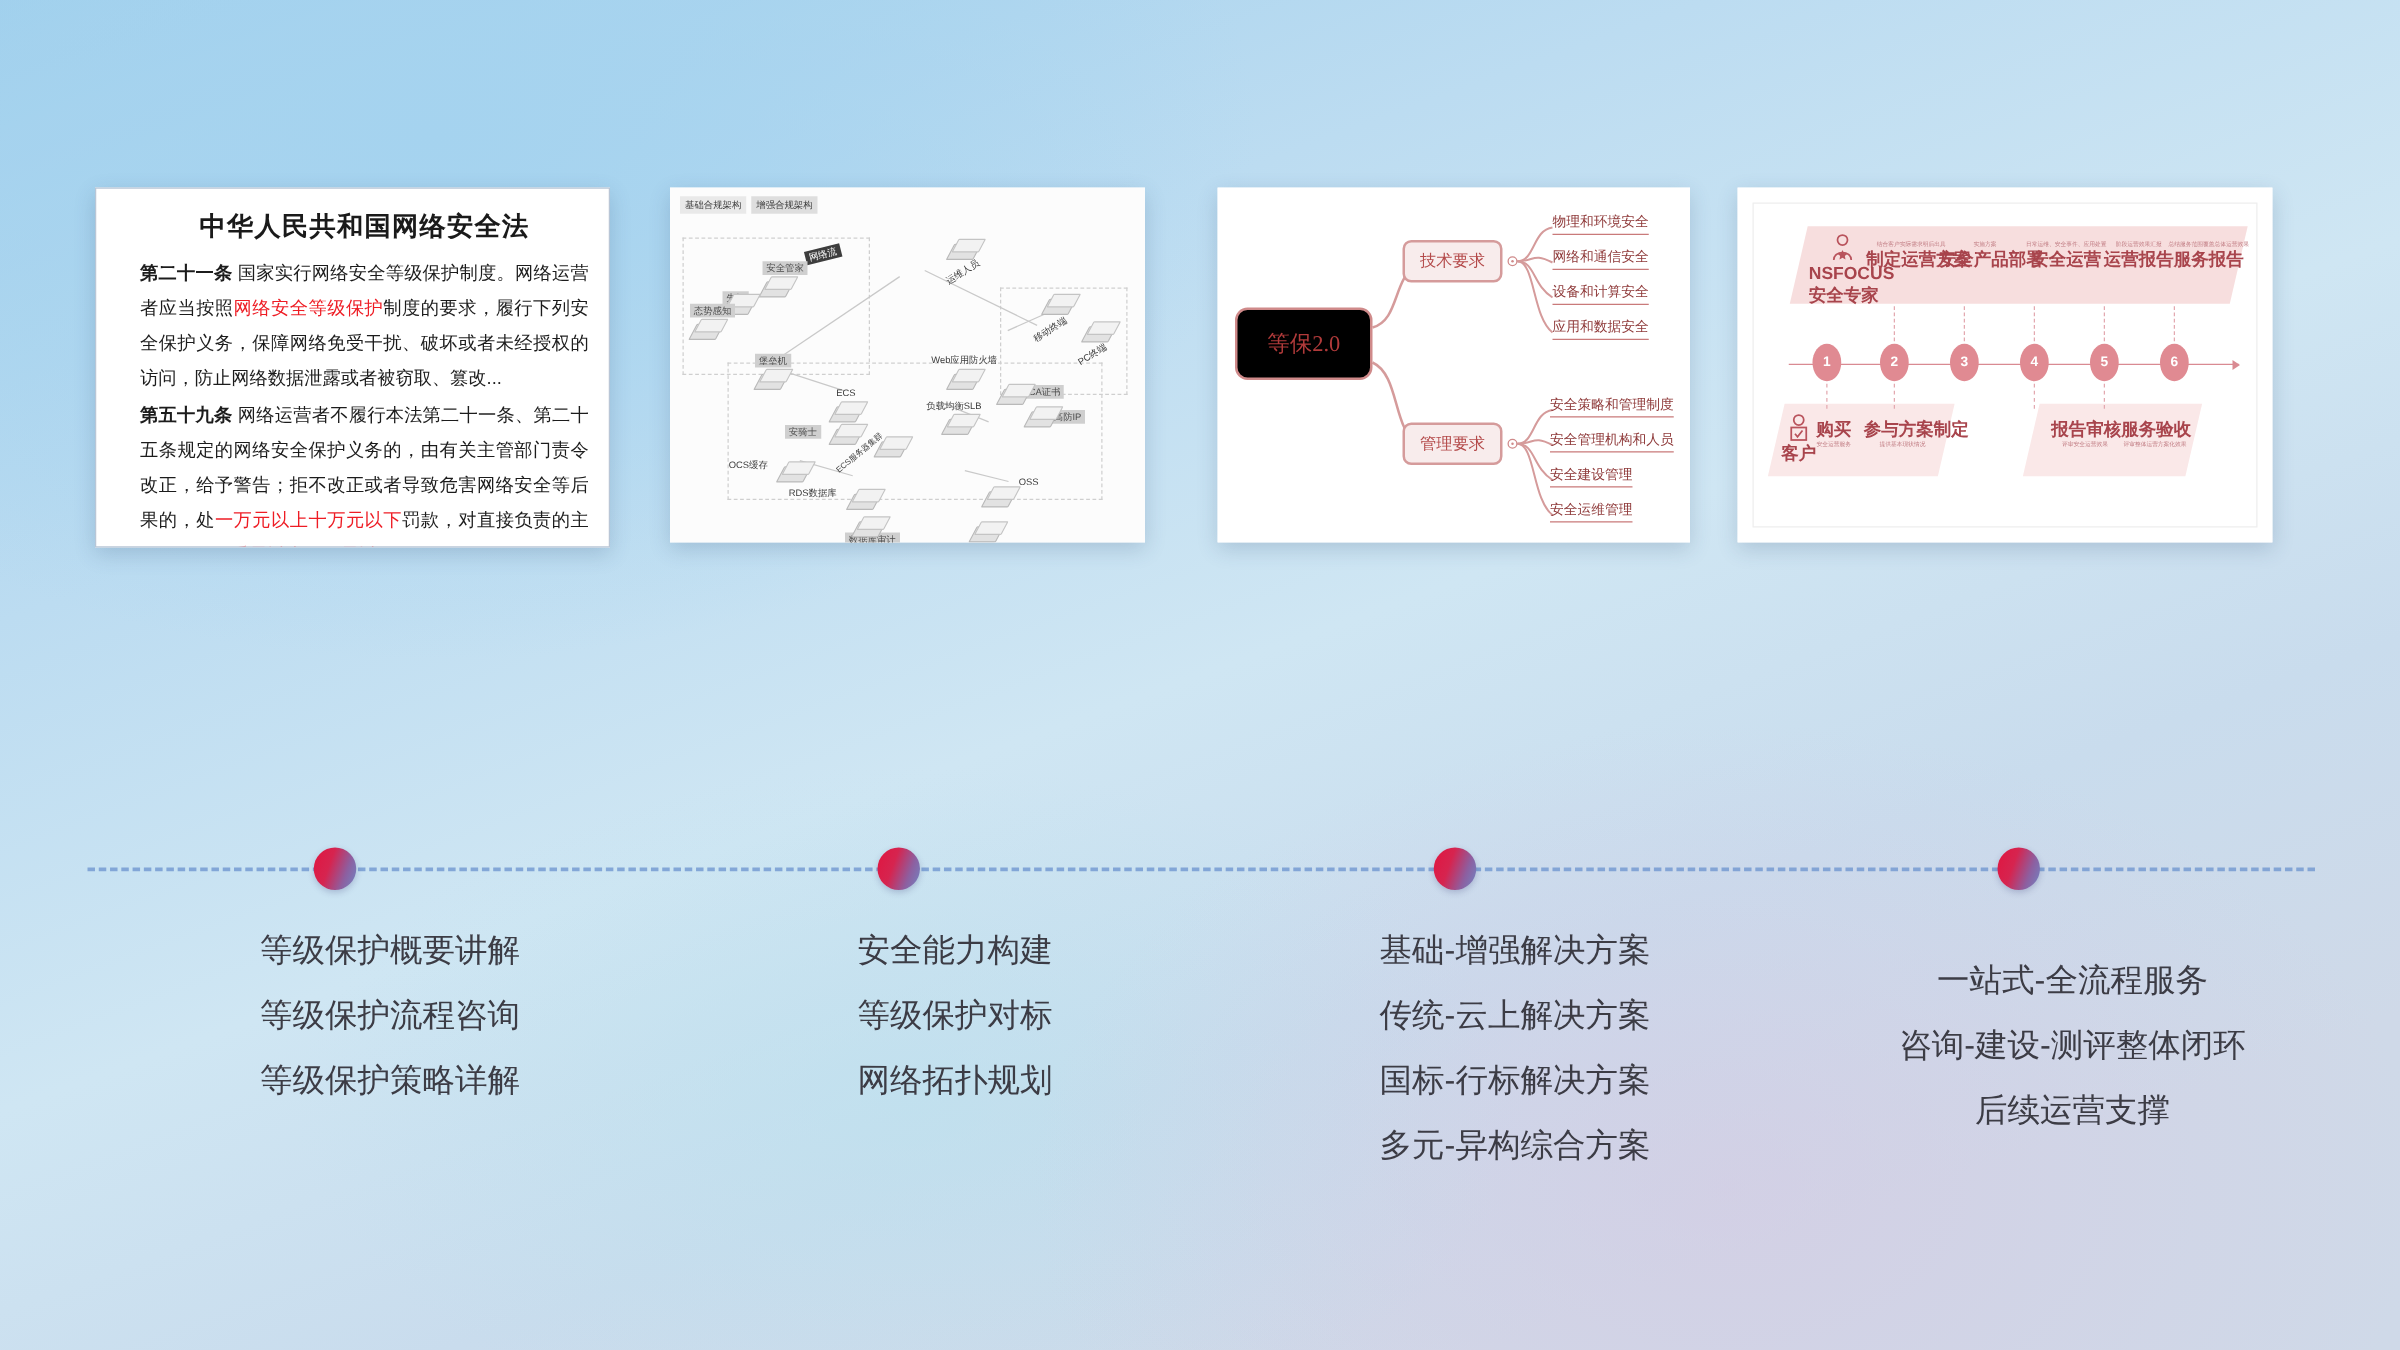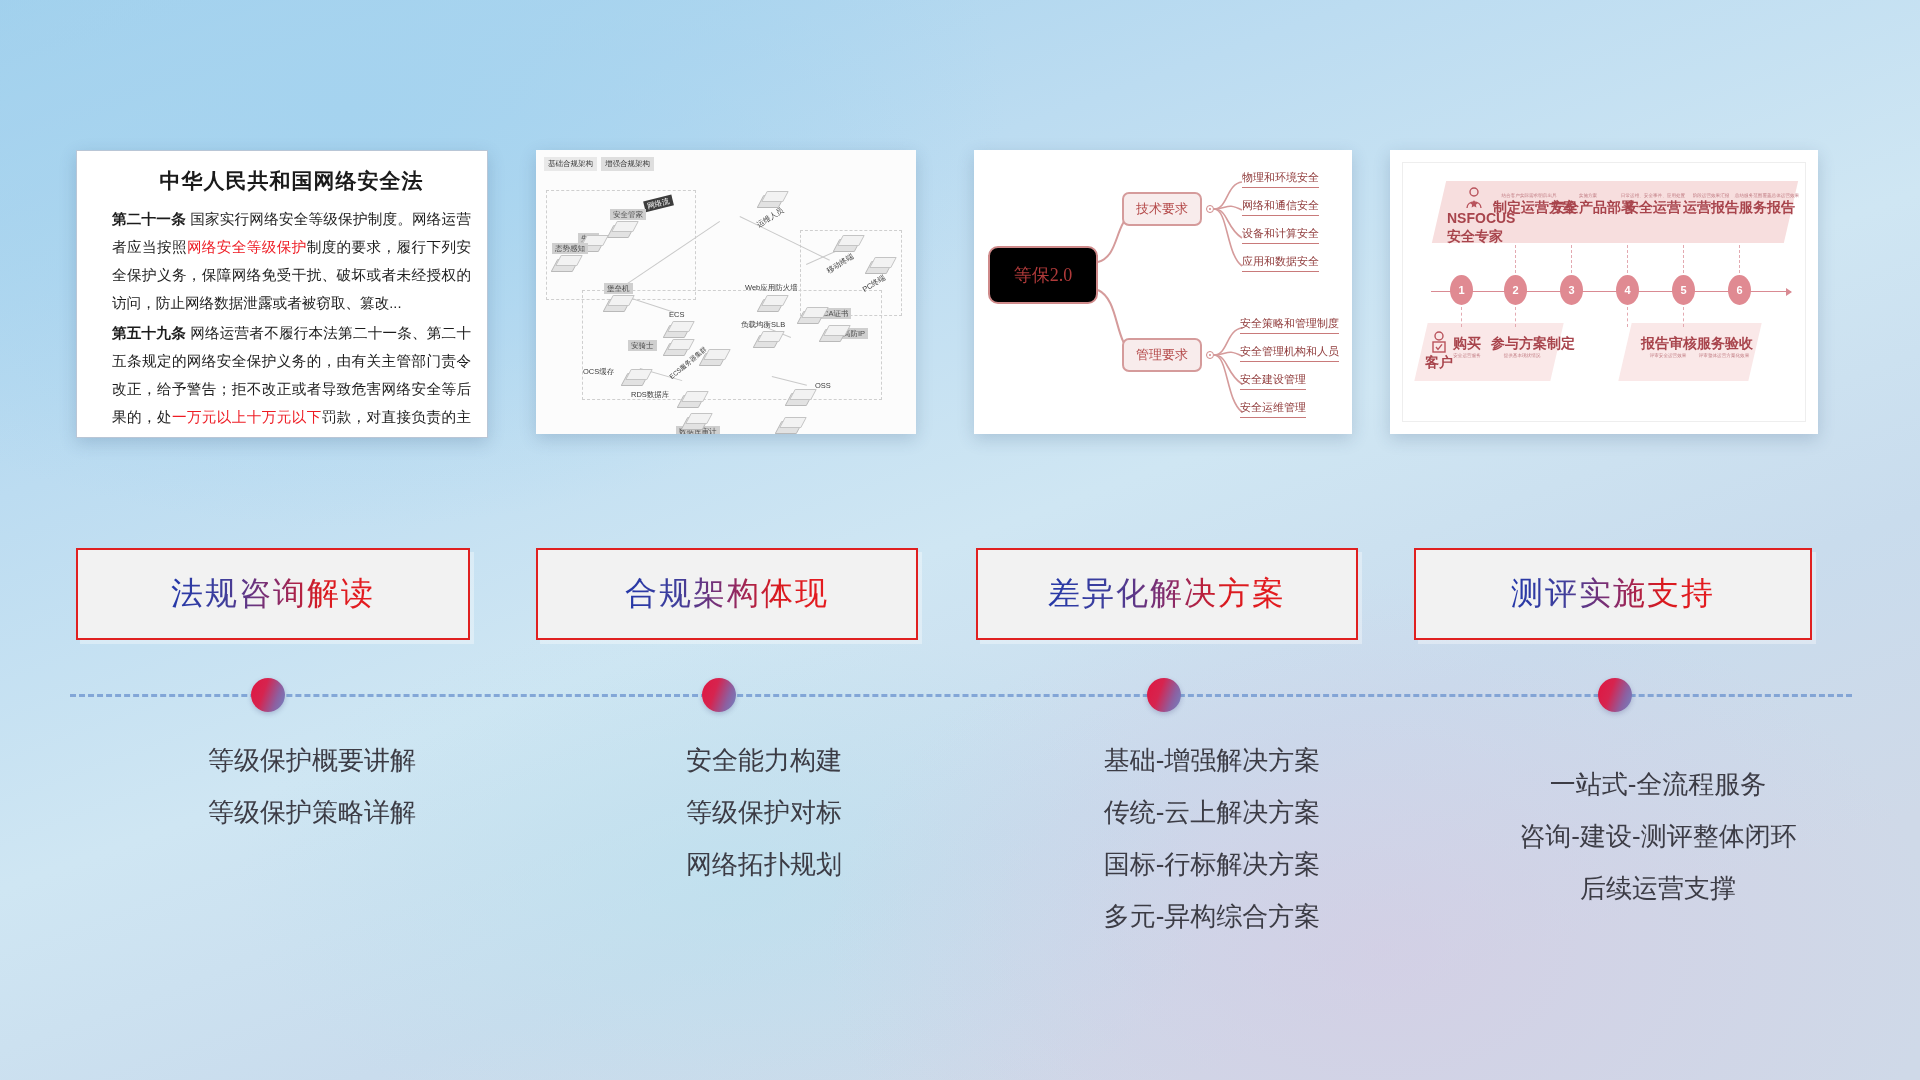--- a/index.html
+++ b/index.html
@@ -405,46 +405,33 @@
           <div class="fl-item" style="left:294px; top:172px; width:54px;">
             <div class="fl-main">服务验收</div>
             <div class="fl-sub">评审整体运营方案化效果</div>
           </div>
 
         </div>
       </div>
     </div>
   </div>
 
-  <div class="headers">
-    <div class="hdr" id="hdr-0">
-      <span class="txt">法规咨询解读</span>
-    </div>
-    <div class="hdr" id="hdr-1">
-      <span class="txt">合规架构体现</span>
-    </div>
-    <div class="hdr" id="hdr-2">
-      <span class="txt">差异化解决方案</span>
-    </div>
-    <div class="hdr" id="hdr-3">
-      <span class="txt">测评实施支持</span>
-    </div>
-  </div>
 
   <div class="timeline">
     <div class="tl-line"></div>
     <div class="tl-dot" id="dot-0"></div>
     <div class="tl-dot" id="dot-1"></div>
     <div class="tl-dot" id="dot-2"></div>
     <div class="tl-dot" id="dot-3"></div>
   </div>
 
   <div class="cols">
     <div class="col" id="col-0">
       <div class="line">等级保护概要讲解</div>
+      <div class="line">等级保护流程咨询</div>
       <div class="line">等级保护策略详解</div>
     </div>
     <div class="col" id="col-1">
       <div class="line">安全能力构建</div>
       <div class="line">等级保护对标</div>
       <div class="line">网络拓扑规划</div>
     </div>
     <div class="col" id="col-2">
       <div class="line">基础-增强解决方案</div>
       <div class="line">传统-云上解决方案</div>

